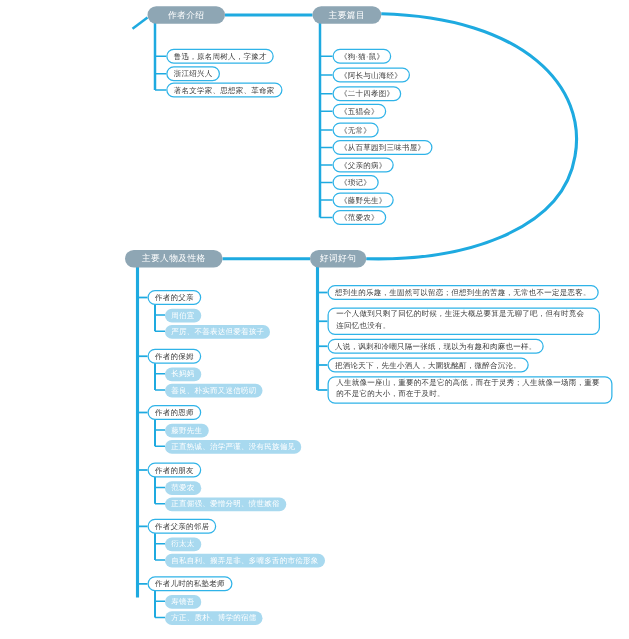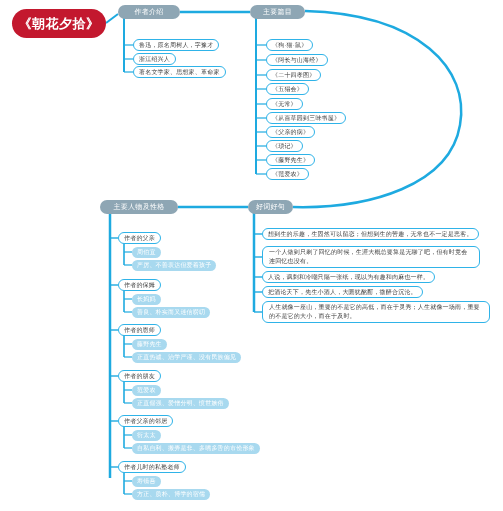--- a/index.html
+++ b/index.html
@@ -137,21 +137,20 @@
     <path d="M124 494 L132 494" stroke="#1eaae0" stroke-width="1.2" fill="none"></path>
 
     <path d="M254 211 L254 312" stroke="#1eaae0" stroke-width="2.5" fill="none"></path>
     <path d="M254 234 L262 234" stroke="#1eaae0" stroke-width="1.4" fill="none"></path>
     <path d="M254 257 L262 257" stroke="#1eaae0" stroke-width="1.4" fill="none"></path>
     <path d="M254 277 L262 277" stroke="#1eaae0" stroke-width="1.4" fill="none"></path>
     <path d="M254 292 L262 292" stroke="#1eaae0" stroke-width="1.4" fill="none"></path>
     <path d="M254 312 L262 312" stroke="#1eaae0" stroke-width="1.4" fill="none"></path>
   </svg>
 
-  <div class="node root">《朝花夕拾》</div>
 
   <div class="node branch-head" style="left:118px;top:5px;width:62px;">作者介绍</div>
   <div class="node outline" style="left:133px;top:39px;">鲁迅，原名周树人，字豫才</div>
   <div class="node outline" style="left:133px;top:53px;">浙江绍兴人</div>
   <div class="node outline" style="left:133px;top:66px;">著名文学家、思想家、革命家</div>
 
   <div class="node branch-head" style="left:250px;top:5px;width:55px;">主要篇目</div>
   <div class="node outline" style="left:266px;top:39px;">《狗·猫·鼠》</div>
   <div class="node outline" style="left:266px;top:54px;">《阿长与山海经》</div>
   <div class="node outline" style="left:266px;top:69px;">《二十四孝图》</div>

